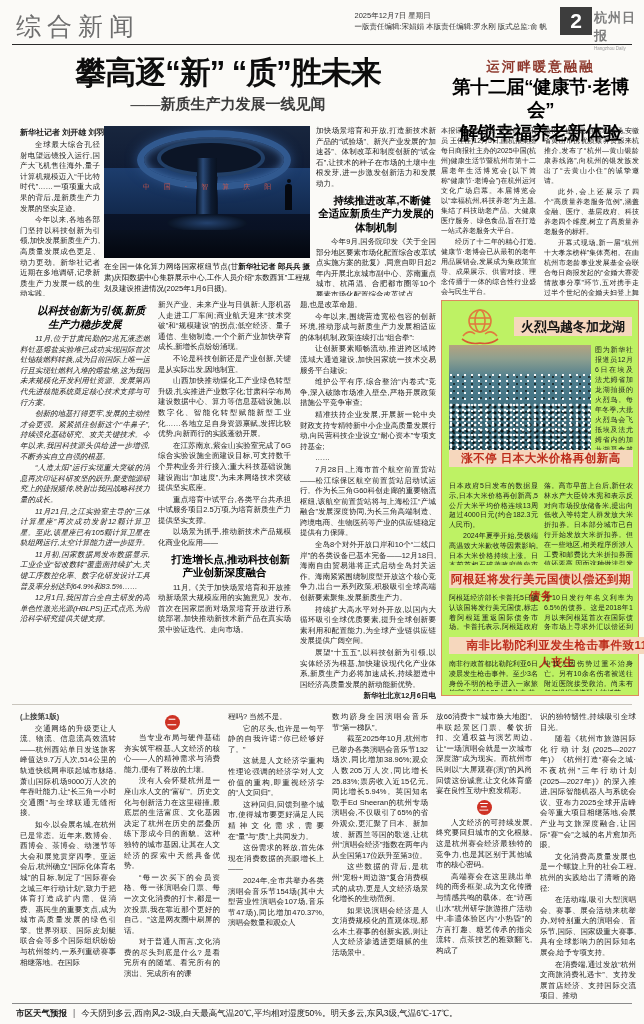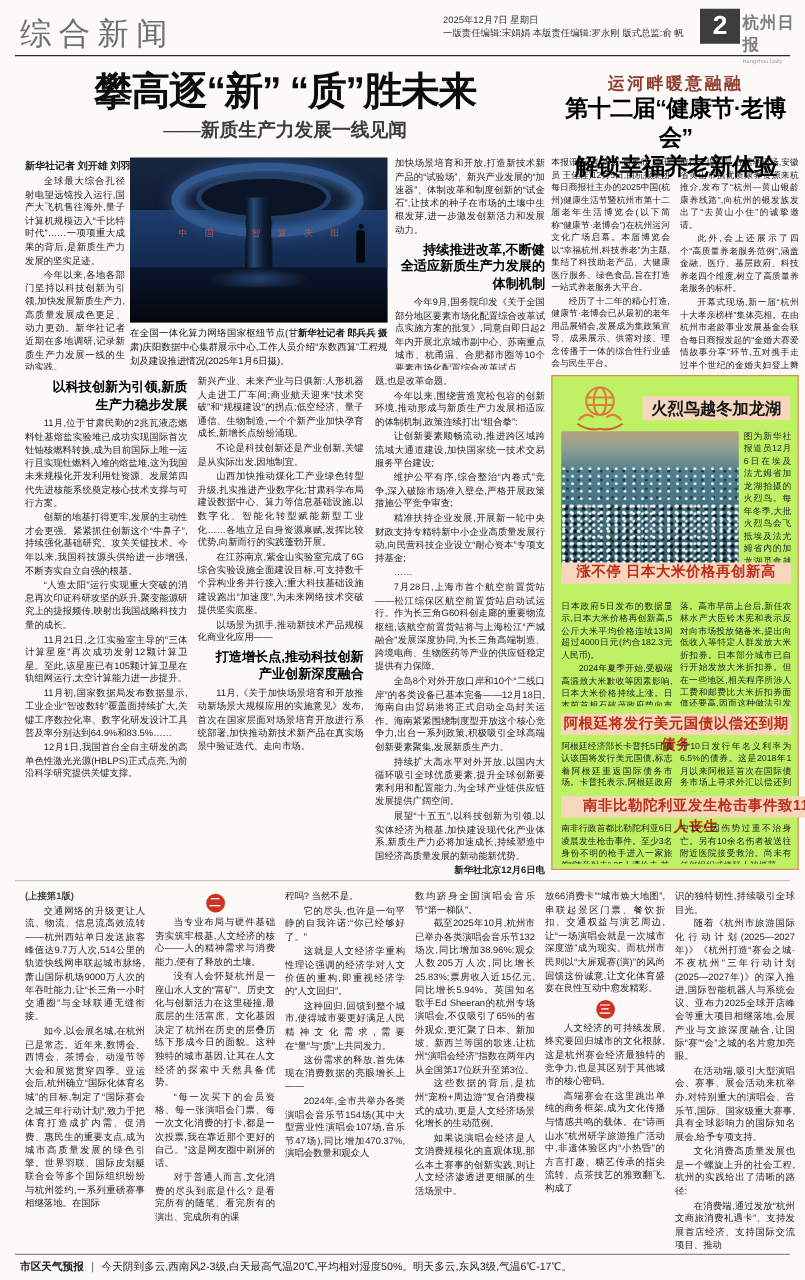--- a/index.html
+++ b/index.html
@@ -16,21 +16,21 @@
   .hd-rule{position:absolute;left:12px;right:12px;top:44px;border-top:1.5px solid #2a2a2a;}
   
   .m-headline{position:absolute;left:20px;top:52px;width:416px;text-align:center;font-size:31px;font-weight:900;
     color:#0d0d0d;letter-spacing:-1px;font-family:"Liberation Sans",sans-serif;}
   .m-sub{position:absolute;left:20px;top:95px;width:416px;text-align:center;font-size:15px;color:#3c3c3c;
     font-family:"Liberation Serif",serif;font-weight:bold;}
   .m-byline{position:absolute;left:20px;top:127px;font-size:8px;font-weight:bold;color:#222;}
   .tcol{position:absolute;font-size:7.5px;line-height:10.6px;color:#1c1c1c;overflow:hidden;text-align:justify;}
   .para{text-indent:2em;margin:0 0 1px 0;}
   .cont{text-indent:0;}
-  .colhead{font-weight:bold;font-size:10.5px;line-height:13.5px;margin:4px 0 3px 0;color:#000;text-indent:1.2em;text-align:right;}
+  .colhead{font-weight:bold;font-size:10.5px;line-height:13.5px;margin:4px 0 3px 0;color:#000;text-indent:1.2em;text-align:center;}
   .sig{text-align:right;font-weight:bold;text-indent:0;}
   .secnum{text-align:center;text-indent:0;margin:3px 0;}
   .numball{display:inline-block;width:15px;height:15px;border-radius:50%;background:#ce3224;color:#fff;
     font-size:9px;line-height:15px;text-align:center;font-weight:bold;}
   
   .photo{position:absolute;left:104px;top:126px;width:206px;height:132px;overflow:hidden;
     background:linear-gradient(180deg,#18263e 0%,#0d1830 45%,#060d1c 100%);}
   .ph-ring{position:absolute;left:33px;top:4px;width:140px;height:46px;border-radius:50%;
     border:7px solid #31598f;box-shadow:0 0 12px #2a4d80,inset 0 0 10px #4877b5;}
   .ph-ring2{position:absolute;left:53px;top:13px;width:100px;height:30px;border-radius:50%;
@@ -130,34 +130,35 @@
   <div class="m-caption">
     <span class="credit">新华社记者 郎兵兵 摄</span>
     <span>在全国一体化算力网络国家枢纽节点(甘肃)庆阳数据中心集群展示中心,工作人员介绍“东数西算”工程规划及建设推进情况(2025年1月6日摄)。</span>
   </div>
 
   <div class="tcol" style="left:316px;top:126px;width:120px;height:170px;">
       <div class="para cont">加快场景培育和开放,打造新技术新产品的“试验场”、新兴产业发展的“加速器”、体制改革和制度创新的“试金石”,让技术的种子在市场的土壤中生根发芽,进一步激发创新活力和发展动力。</div>
       <div class="colhead">持续推进改革,不断健全适应新质生产力发展的体制机制</div>
       <div class="para">今年9月,国务院印发《关于全国部分地区要素市场化配置综合改革试点实施方案的批复》,同意自即日起2年内开展北京城市副中心、苏南重点城市、杭甬温、合肥都市圈等10个要素市场化配置综合改革试点。</div>
     </div>
-  <div class="tcol" style="left:20px;top:300px;width:130px;height:404px;">
+  <div class="tcol" style="left:20px;top:300px;width:130px;height:404px;font-style:italic;">
       <div class="colhead">以科技创新为引领,新质生产力稳步发展</div>
       <div class="para">11月,位于甘肃民勤的2兆瓦液态燃料钍基熔盐实验堆已成功实现国际首次钍铀核燃料转换,成为目前国际上唯一运行且实现钍燃料入堆的熔盐堆,这为我国未来规模化开发利用钍资源、发展第四代先进核能系统奠定核心技术支撑与可行方案。</div>
       <div class="para">创新的地基打得更牢,发展的主动性才会更强。紧紧抓住创新这个“牛鼻子”,持续强化基础研究、攻关关键技术。今年以来,我国科技源头供给进一步增强,不断夯实自立自强的根基。</div>
       <div class="para">“人造太阳”运行实现重大突破的消息再次印证科研攻坚的跃升,聚变能源研究上的捷报频传,映射出我国战略科技力量的成长。</div>
       <div class="para">11月21日,之江实验室主导的“三体计算星座”再次成功发射12颗计算卫星。至此,该星座已有105颗计算卫星在轨组网运行,太空计算能力进一步提升。</div>
       <div class="para">11月初,国家数据局发布数据显示,工业企业“智改数转”覆盖面持续扩大,关键工序数控化率、数字化研发设计工具普及率分别达到64.9%和83.5%……</div>
       <div class="para">12月1日,我国首台全自主研发的高单色性激光光源(HBLPS)正式点亮,为前沿科学研究提供关键支撑。</div>
     </div>
   <div class="tcol" style="left:158px;top:300px;width:133px;height:404px;">
       <div class="para cont">新兴产业、未来产业与日俱新:人形机器人走进工厂车间;商业航天迎来“技术突破”和“规模建设”的拐点;低空经济、量子通信、生物制造,一个个新产业加快孕育成长,新增长点纷纷涌现。</div>
       <div class="para">不论是科技创新还是产业创新,关键是从实际出发,因地制宜。</div>
       <div class="para">山西加快推动煤化工产业绿色转型升级,扎实推进产业数字化;甘肃科学布局建设数据中心、算力等信息基础设施,以数字化、智能化转型赋能新型工业化……各地立足自身资源禀赋,发挥比较优势,向新而行的实践蓬勃开展。</div>
       <div class="para">在江苏南京,紫金山实验室完成了6G综合实验设施全面建设目标,可支持数千个异构业务并行接入;重大科技基础设施建设跑出“加速度”,为未来网络技术突破提供坚实底座。</div>
+      <div class="para">重点培育中试平台,各类平台共承担中试服务项目2.5万项,为培育新质生产力提供坚实支撑。</div>
       <div class="para">以场景为抓手,推动新技术产品规模化商业化应用——</div>
       <div class="colhead">打造增长点,推动科技创新产业创新深度融合</div>
       <div class="para">11月,《关于加快场景培育和开放推动新场景大规模应用的实施意见》发布,首次在国家层面对场景培育开放进行系统部署,加快推动新技术新产品在真实场景中验证迭代、走向市场。</div>
     </div>
   <div class="tcol" style="left:300px;top:300px;width:136px;height:404px;">
       <div class="para cont">题,也是改革命题。</div>
       <div class="para">今年以来,围绕营造宽松包容的创新环境,推动形成与新质生产力发展相适应的体制机制,政策连续打出“组合拳”:</div>
       <div class="para">让创新要素顺畅流动,推进跨区域跨流域大通道建设,加快国家统一技术交易服务平台建设;</div>
       <div class="para">维护公平有序,综合整治“内卷式”竞争,深入破除市场准入壁垒,严格开展政策措施公平竞争审查;</div>
       <div class="para">精准扶持企业发展,开展新一轮中央财政支持专精特新中小企业高质量发展行动,向民营科技企业设立“耐心资本”专项支持基金;</div>
@@ -268,22 +269,22 @@
     </div>
   <div class="e-col" style="left:436px;">
       <div class="para cont">放66消费卡”“城市焕大地图”,串联起景区门票、餐饮折扣、交通权益与演艺周边,让“一场演唱会就是一次城市深度游”成为现实。而杭州市民则以“大屏观赛(演)”的风尚回馈这份诚意,让文化体育盛宴在良性互动中愈发精彩。</div>
       <div class="secnum"><span class="numball">三</span></div>
       <div class="para">人文经济的可持续发展,终究要回归城市的文化根脉,这是杭州赛会经济最独特的竞争力,也是其区别于其他城市的核心密码。</div>
       <div class="para">高端赛会在这里跳出单纯的商务框架,成为文化传播与情感共鸣的载体。在“诗画山水”杭州研学旅游推广活动中,非遗体验区内“小热昏”的方言打趣、糖艺传承的指尖流转、点茶技艺的雅致翻飞,构成了</div>
     </div>
   <div class="e-col" style="left:540px;">
       <div class="para cont">识的独特韧性,持续吸引全球目光。</div>
       <div class="para">随着《杭州市旅游国际化行动计划(2025—2027年)》《杭州打造“赛会之城·不夜杭州”三年行动计划(2025—2027年)》的深入推进,国际智能机器人与系统会议、亚布力2025全球开店峰会等重大项目相继落地,会展产业与文旅深度融合,让国际“赛”“会”之城的名片愈加亮眼。</div>
+      <div class="para">文化消费高质量发展也是一个螺旋上升的社会工程,杭州的实践给出了清晰的路径:</div>
       <div class="para">在活动端,吸引大型演唱会、赛事、展会活动来杭举办,对特别重大的演唱会、音乐节,国际、国家级重大赛事,具有全球影响力的国际知名展会,给予专项支持。</div>
-      <div class="para">文化消费高质量发展也是一个螺旋上升的社会工程,杭州的实践给出了清晰的路径:</div>
       <div class="para">在消费端,通过发放“杭州文商旅消费礼遇卡”、支持发展首店经济、支持国际交流项目、推动</div>
     </div>
 
   <div class="w-rule"></div>
   <div class="weather">
     <span class="wl">市区天气预报</span><span class="wd">|</span><span>今天阴到多云,西南风2-3级,白天最高气温20℃,平均相对湿度50%。明天多云,东风3级,气温6℃-17℃。</span>
   </div>
 
 </div>
 

